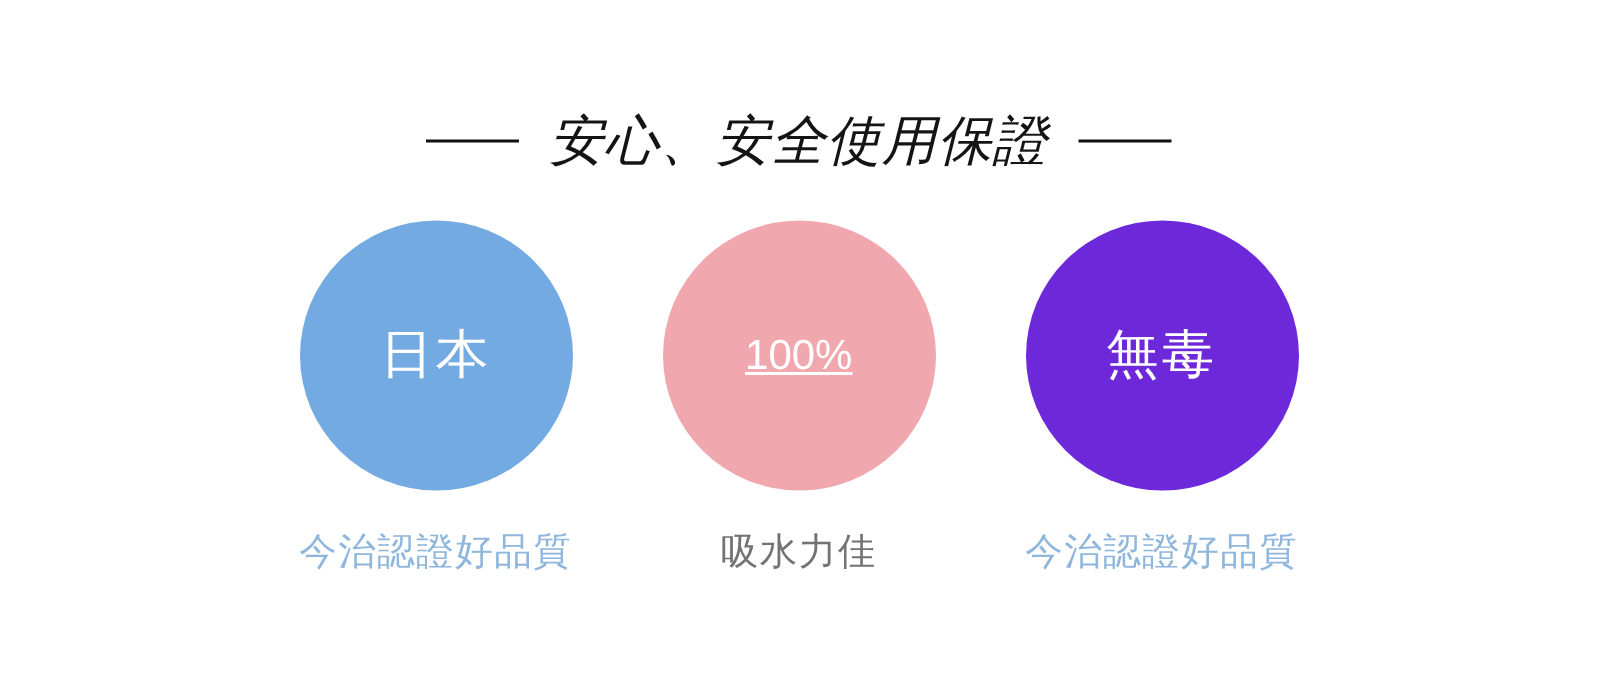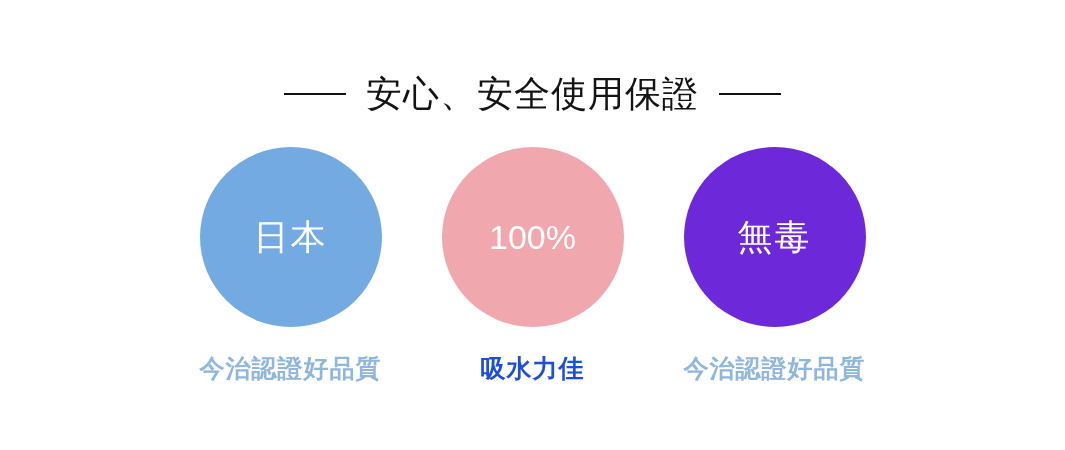--- a/index.html
+++ b/index.html
@@ -77,57 +77,58 @@
     box-sizing: border-box;
   }
   .circle-line {
     font-size: 35px;
     line-height: 44px;
     letter-spacing: 2px;
     white-space: nowrap;
     font-weight: 400;
   }
   .circle-line.latin {
-    font-size: 34px;
+    font-size: 28px;
     letter-spacing: 0px;
+    text-decoration: underline;
   }
   .caption {
     margin-top: 24px;
     font-size: 25px;
     line-height: 34px;
     letter-spacing: 1px;
     white-space: nowrap;
-    font-weight: 700;
+    font-weight: 400;
   }
 </style>
 </head>
 <body>
 
 <div class="banner" style="background: rgb(255, 255, 255);">
 
   <div class="heading-row">
     <span class="rule" style="background: rgb(17, 17, 17);"></span>
-    <span class="heading-text" style="color: rgb(20, 20, 20);">安心、安全使用保證</span>
+    <span class="heading-text" style="color: rgb(20, 20, 20); font-style: italic;">安心、安全使用保證</span>
     <span class="rule" style="background: rgb(17, 17, 17);"></span>
   </div>
 
   <div class="circles-row">
 
     <div class="feature">
       <div class="circle" id="circle-0" style="background: rgb(116, 170, 226);">
         <span class="circle-line">日本</span>
       </div>
       <div class="caption" id="caption-0" style="color: rgb(143, 182, 220);">今治認證好品質</div>
     </div>
 
     <div class="feature">
       <div class="circle" id="circle-1" style="background: rgb(240, 167, 174);">
         <span class="circle-line latin">100%</span>
       </div>
-      <div class="caption" id="caption-1" style="color: #1d4ed8;">吸水力佳</div>
+      <div class="caption" id="caption-1" style="color: #737373;">吸水力佳</div>
     </div>
 
     <div class="feature">
       <div class="circle" id="circle-2" style="background: #6d28d9;">
         <span class="circle-line">無毒</span>
       </div>
       <div class="caption" id="caption-2" style="color: rgb(143, 182, 220);">今治認證好品質</div>
     </div>
 
   </div>

